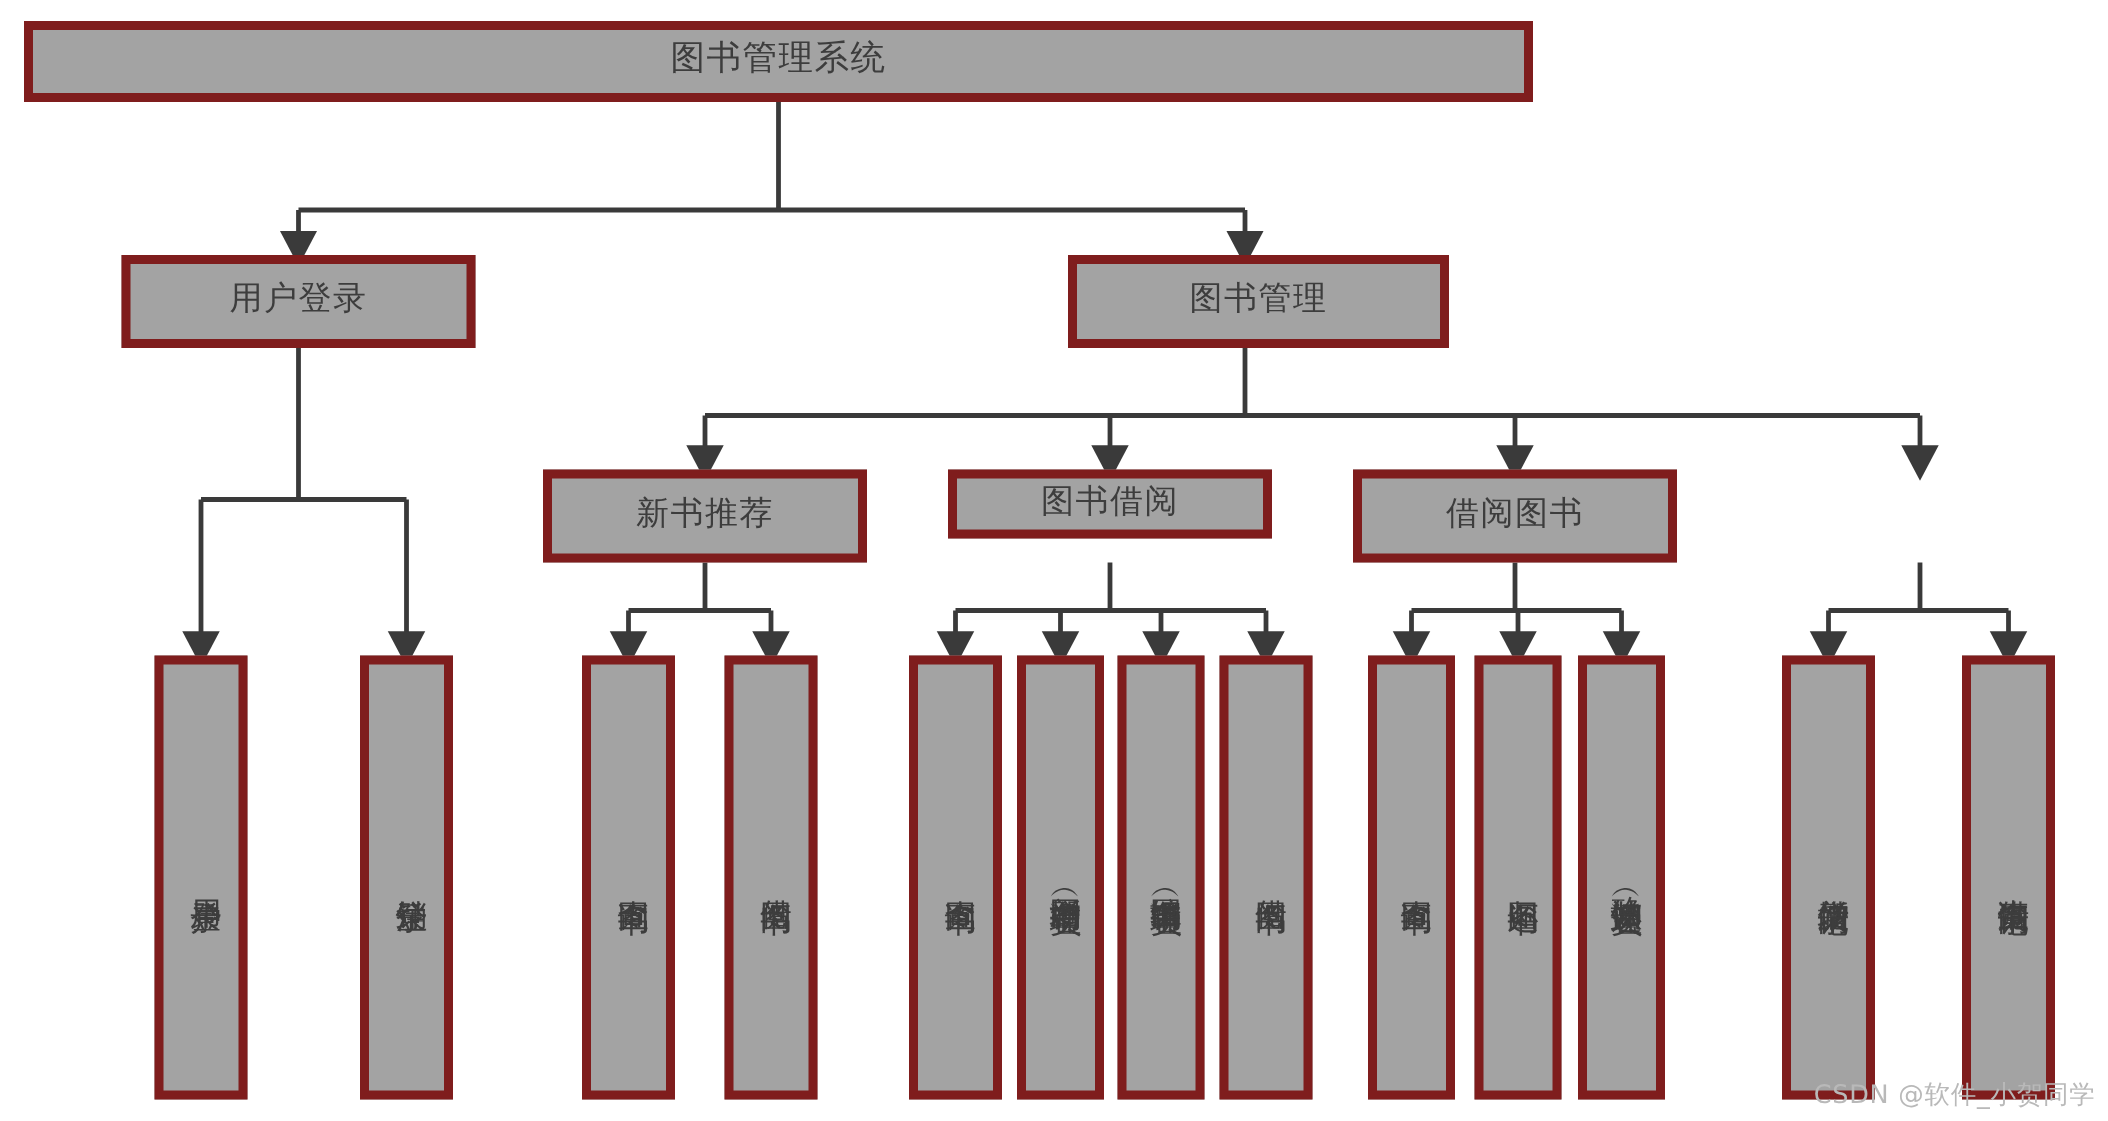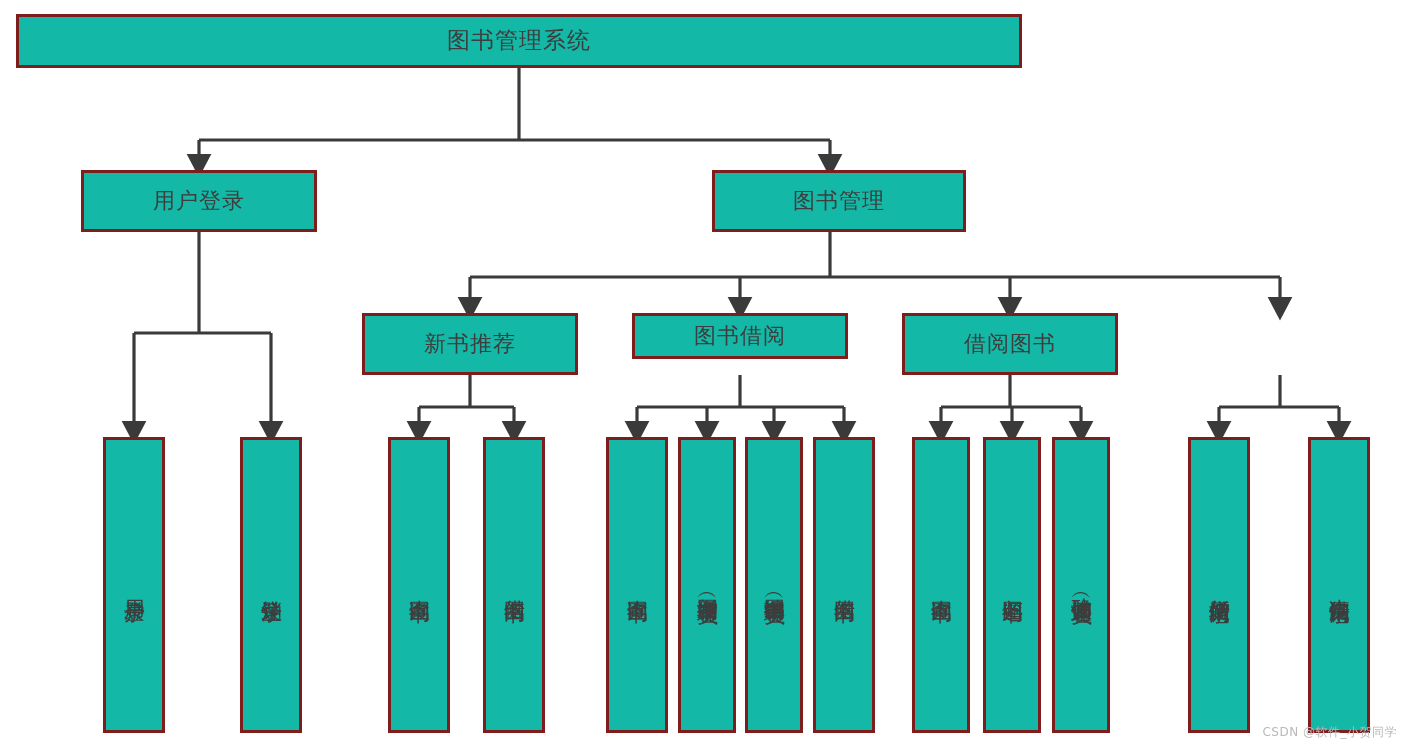--- a/index.html
+++ b/index.html
@@ -20,27 +20,28 @@
   #edges {
     position: absolute;
     left: 0;
     top: 0;
     width: 1405px;
     height: 747px;
   }
   .node {
     position: absolute;
     box-sizing: border-box;
-    border: 3px solid #7f1d1d;
-    background: #14b8a6;
+    border: 6px solid #7f1d1d;
+    background: #a3a3a3;
     color: #3d3d3d;
     display: flex;
     align-items: center;
     justify-content: center;
     z-index: 2;
+    font-family: Liberation Mono, monospace;
   }
   .node.horiz {
     font-size: 22px;
     letter-spacing: 1px;
     line-height: 1.1;
   }
   .node.vert {
     font-size: 21px;
     line-height: 1.18;
     letter-spacing: 1px;
@@ -54,21 +55,21 @@
     white-space: nowrap;
     display: block;
   }
   .node.root {
     font-size: 23px;
   }
   .watermark {
     position: absolute;
     right: 8px;
     bottom: 6px;
-    font-size: 12px;
+    font-size: 17px;
     color: #b9b9b9;
     letter-spacing: 0.5px;
     z-index: 5;
     white-space: nowrap;
     pointer-events: none;
   }
 </style>
 </head>
 <body>
 

